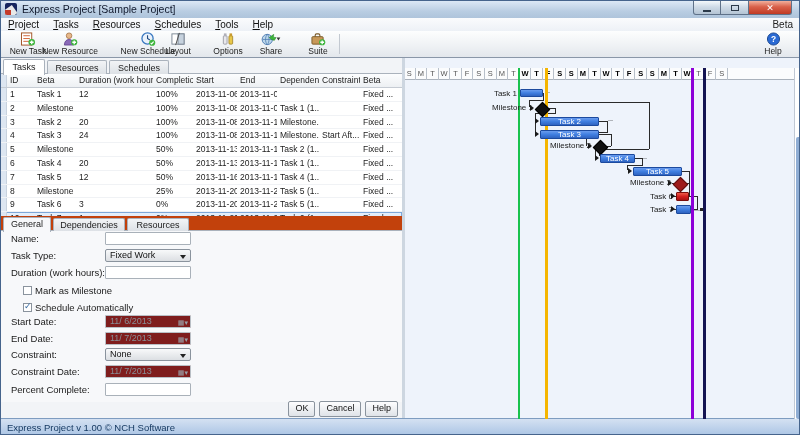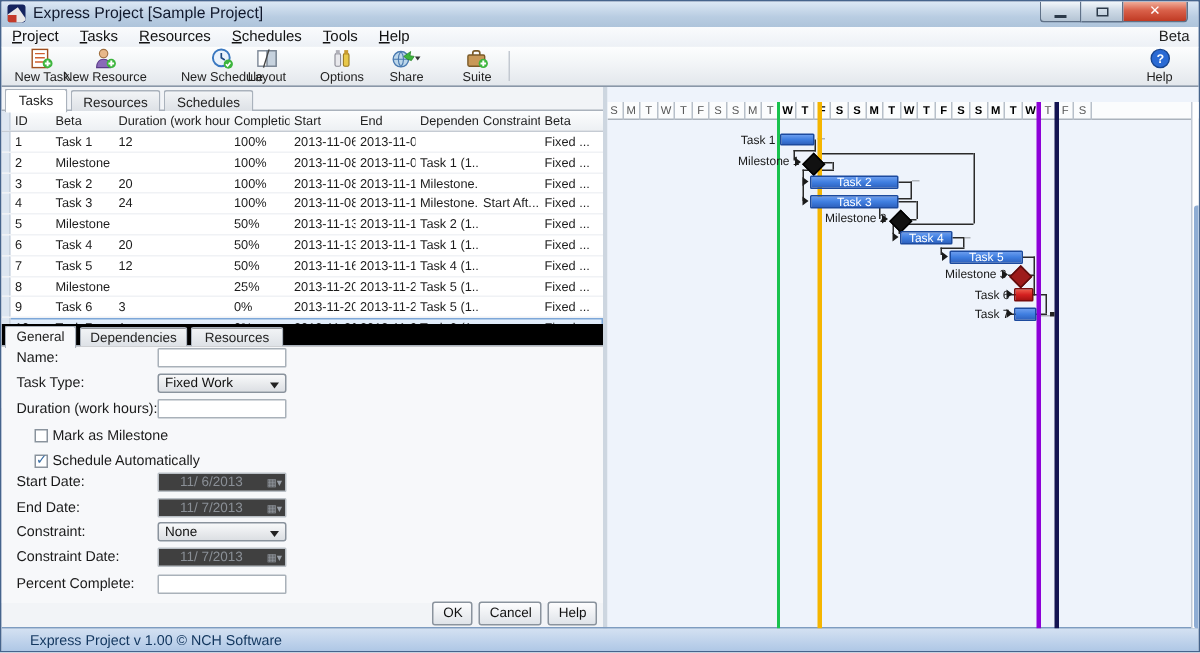--- a/index.html
+++ b/index.html
@@ -53,35 +53,35 @@
   .thead{display:flex;height:13px;background:linear-gradient(#fcfdfe,#edf0f3);border-bottom:1px solid #c5cbd3;}
   .trow{display:flex;height:12.8px;border-bottom:1px solid #f0f2f5;position:relative;}
   .trow.selected{background:linear-gradient(#e7f0fb,#cfe2f6);box-shadow:inset 0 0 0 1px #7da7d8;}
   .gut{width:5px;flex:0 0 5px;background:#dde6f1;border-right:1px solid #c8d2de;}
   .cell{font-size:8.5px;color:#1c1c1c;line-height:12.8px;padding-left:3px;box-sizing:border-box;
     white-space:nowrap;overflow:hidden;flex:0 0 auto;}
   .thead .cell{color:#222;line-height:13px;}
   .c0{width:27px}.c1{width:42px}.c2{width:77px}.c3{width:40px}.c4{width:44px}
   .c5{width:40px}.c6{width:42px}.c7{width:41px}.c8{width:36px}
   
-  .formtabs{position:absolute;left:0;top:158px;width:100%;height:15px;border-bottom:1px solid #aab2bc;box-sizing:border-box;background:#000000;}
+  .formtabs{position:absolute;left:0;top:158px;width:100%;height:15px;border-bottom:1px solid #aab2bc;box-sizing:border-box;background:#c2410c;}
   .ftab{position:absolute;top:2px;height:13px;line-height:13px;font-size:9px;color:#222;text-align:center;
     border:1px solid #aab2bc;border-bottom:none;border-radius:2px 2px 0 0;box-sizing:border-box;
     background:linear-gradient(#f2f4f6,#dde1e6);}
   .ftab.active{background:#f7f8fa;top:1px;height:15px;z-index:2;}
   .formbody{position:absolute;left:0;top:173px;width:100%;height:171px;background:#f7f8fa;}
   .frow{position:absolute;left:0;width:100%;height:14px;}
   .flabel{position:absolute;left:10px;top:1px;font-size:9.5px;color:#1a1a1a;white-space:nowrap;}
   .fctl{position:absolute;left:104px;top:0;width:86px;height:13px;box-sizing:border-box;font-size:9px;}
   .txt{background:#fff;border:1px solid #a9b1b9;border-radius:1px;}
   .combo{background:linear-gradient(#f8f9fa,#dcdfe3);border:1px solid #8a939d;border-radius:2px;
     line-height:11px;padding-left:4px;color:#111;}
   .combo .drop{position:absolute;right:4px;top:5px;width:0;height:0;
     border-left:3px solid transparent;border-right:3px solid transparent;border-top:4px solid #222;}
-  .datefld{background:#404040;border:1px solid #b9bfc5;color:#8a8f96;line-height:11px;padding-left:14px;border-radius:1px;}
+  .datefld{background:#7f1d1d;border:1px solid #b9bfc5;color:#8a8f96;line-height:11px;padding-left:4px;border-radius:1px;}
   .datefld .adorn{position:absolute;right:2px;top:1px;font-size:7px;color:#9aa0a8;}
   .chk{position:absolute;left:22px;top:1px;width:9px;height:9px;background:#fff;border:1px solid #8a939d;box-sizing:border-box;}
   .chk.checked:after{content:"✓";position:absolute;left:0px;top:-3px;font-size:9px;color:#3a6ea5;font-weight:bold;}
   .chklabel{position:absolute;left:36px;top:0px;font-size:9.5px;color:#1a1a1a;}
   .formbtns{position:absolute;right:4px;top:343px;display:flex;gap:4px;}
   .fbtn{height:14px;line-height:12px;padding:0 6px;font-size:9px;color:#111;
     background:linear-gradient(#fdfdfe,#dfe3e8);border:1px solid #8a939d;border-radius:2px;}
   
   .gantt{position:absolute;left:404px;top:0;width:396px;height:361px;background:#eef3fb;overflow:hidden;}
   .g-weekrow{position:absolute;left:0;top:0;width:100%;height:10px;background:#fbfcfd;border-bottom:1px solid #d8dde3;}
@@ -103,21 +103,21 @@
   .g-seg{position:absolute;background:#2a2a2a;z-index:2;}
   .g-dash{position:absolute;background:#b0b4ba;z-index:2;}
   .g-arrow{position:absolute;width:0;height:0;z-index:3;
     border-top:3px solid transparent;border-bottom:3px solid transparent;border-left:4px solid #1a1a1a;}
   .g-endtick{position:absolute;width:3px;height:3px;background:#222;z-index:3;}
   .g-scroll{position:absolute;left:389px;top:10px;width:7px;height:351px;background:#fff;border-left:1px solid #c0c8d4;box-sizing:border-box;z-index:6;}
   .g-thumb{position:absolute;left:1px;top:69px;width:5px;height:282px;background:#8fadd4;border-radius:2px;}
   
   .statusbar{position:absolute;left:0;top:417px;width:100%;height:18px;
     background:linear-gradient(#d4e1f2,#aac4e4);border-top:1px solid #7e9cc0;box-sizing:border-box;
-    font-size:9.5px;color:#12365e;line-height:17px;padding-left:19px;}
+    font-size:9.5px;color:#12365e;line-height:17px;padding-left:6px;}
 </style>
 </head>
 <body>
 
 <div class="window">
 
   <div class="titlebar">
     <div class="app-icon"></div>
     <div class="title-text">Express Project [Sample Project]</div>
     <div class="winbtns">

